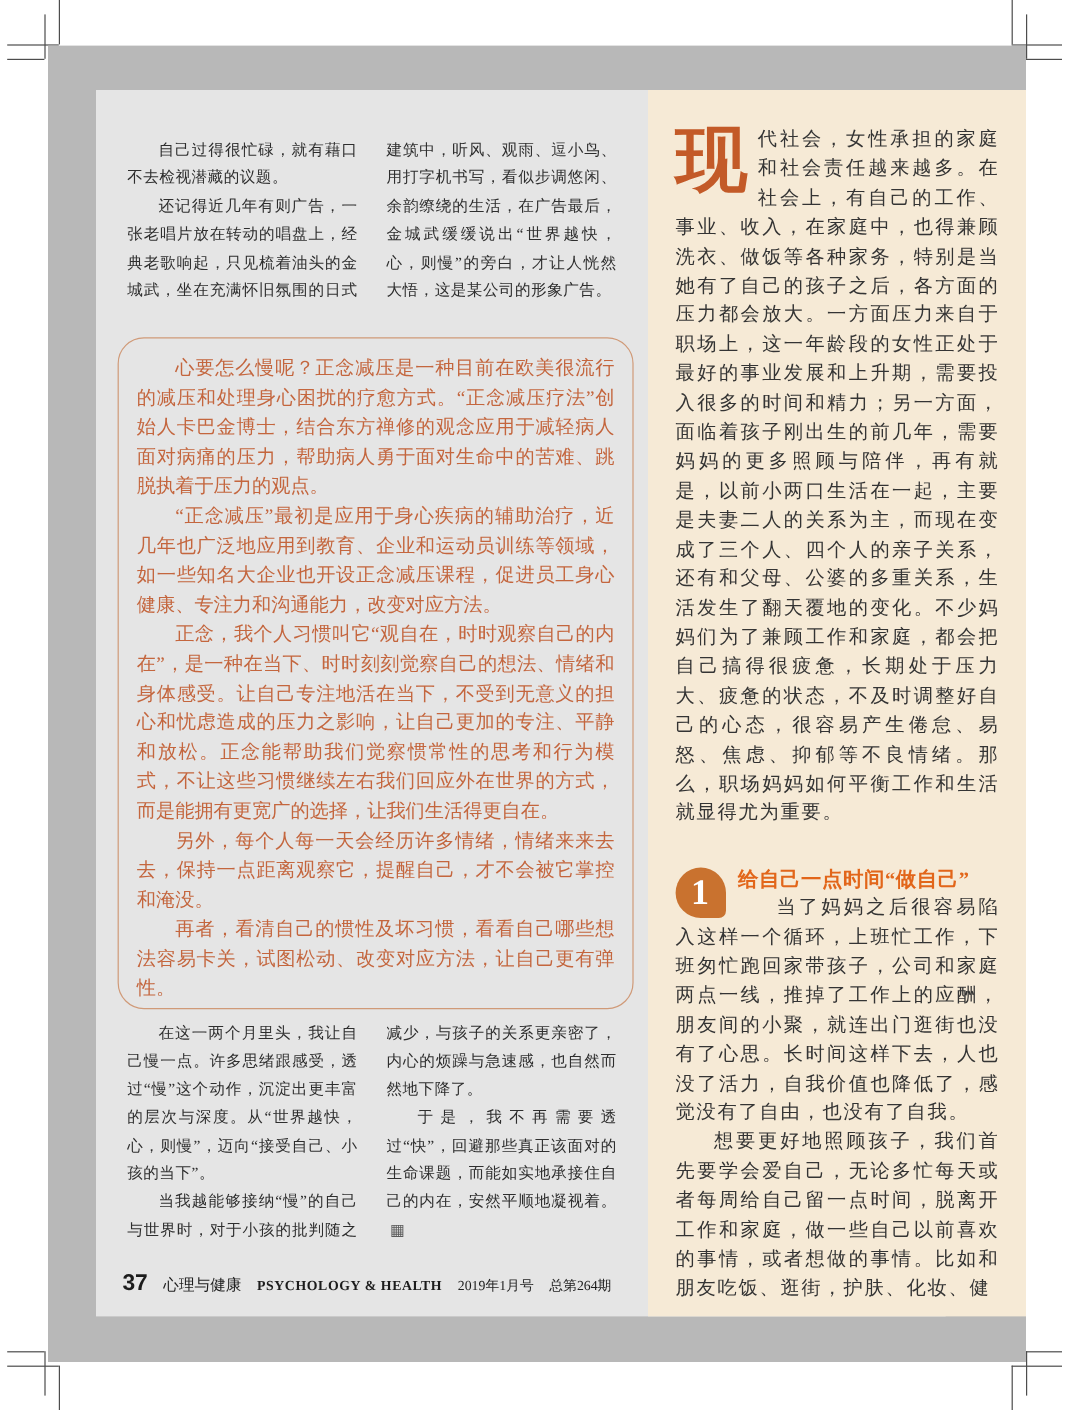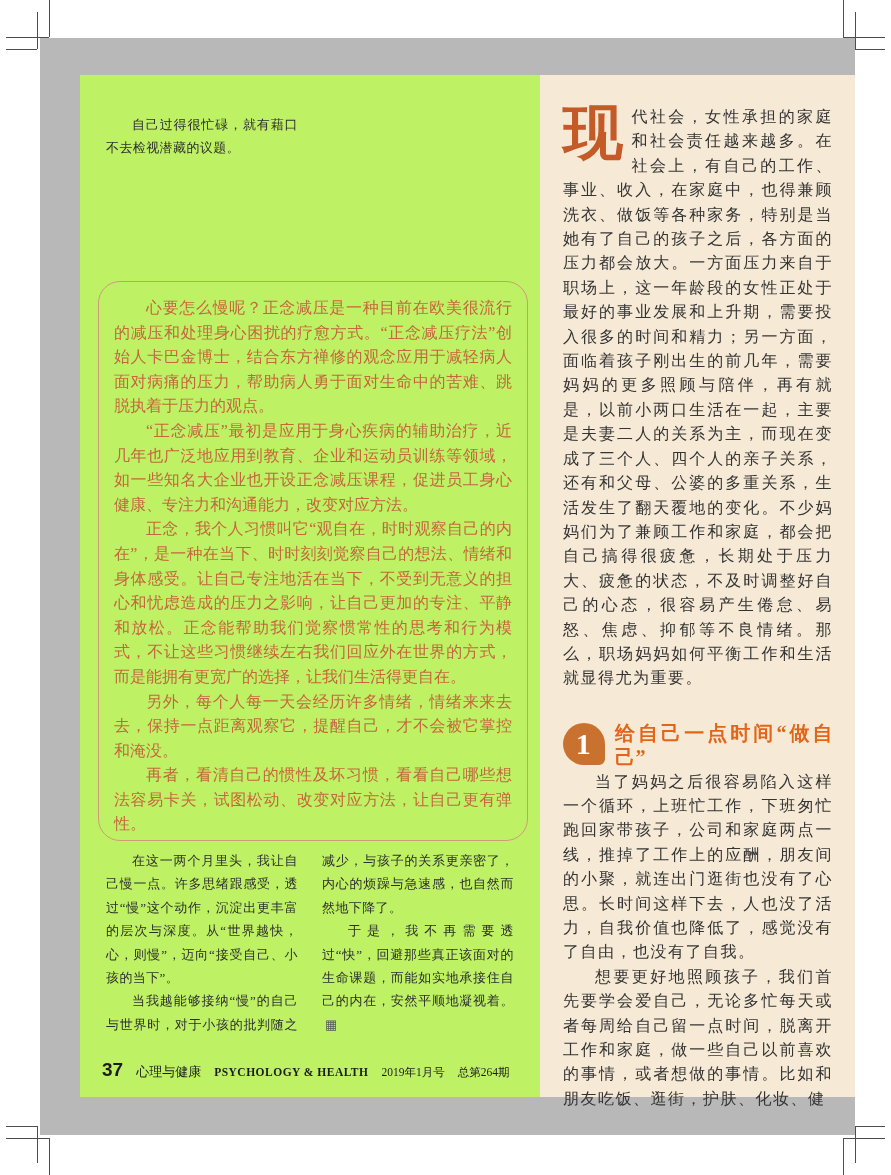--- a/index.html
+++ b/index.html
@@ -12,21 +12,21 @@
   .cm{position:absolute;background:#4d4d4d;}
   .cm.h{height:1px;}
   .cm.v{width:1px;}
   
   .page-frame{
     position:absolute;left:40px;top:38px;width:815px;height:1097px;
     background:#b8b8b8;
   }
   .content{
     position:absolute;left:40px;top:37px;width:708px;height:1022px;
-    background:#bef264;
+    background:#e5e5e5;
   }
   
   .left-region{position:absolute;left:0;top:0;width:460px;height:100%;}
   .twocol{
     position:absolute;columns:2;column-gap:24px;
     font-size:13px;line-height:23.4px;color:#2e2e2e;text-align:justify;
     letter-spacing:0.4px;
   }
   .twocol p{margin:0;text-indent:2em;}
   .twocol-top{top:38px;left:26px;width:408px;height:175px;}
@@ -69,21 +69,21 @@
   .num-badge{
     float:left;width:42px;height:42px;margin:2px 10px 4px 0;
     background:#c9722f;border-radius:50% 50% 6px 50%;
     display:flex;align-items:center;justify-content:center;
   }
   .num-badge span{
     color:#ffffff;font-size:30px;line-height:30px;font-weight:bold;
     font-family:"Liberation Serif",serif;
   }
   .sec-title{
-    color:#e2661a;font-weight:bold;font-size:20px;line-height:24.4px;
+    color:#e2661a;font-weight:bold;font-size:17px;line-height:24.4px;
     letter-spacing:0.5px;
   }
   .sec-para{text-indent:2em;}
   .para-indent{text-indent:2em;}
 </style>
 </head>
 <body>
 
 <div>
   <div class="cm v" style="left:49px;top:0;height:37px;"></div>
@@ -108,20 +108,21 @@
 </div>
 
 <div class="page-frame"></div>
 
 <div class="content" style="left:80px;top:75px;">
 
   <div class="left-region">
 
     <div class="twocol twocol-top">
       <p><span>自己过得很忙碌，就有藉口不去检视潜藏的议题。</span></p>
+      <p><span>还记得近几年有则广告，一张老唱片放在转动的唱盘上，经典老歌响起，只见梳着油头的金城武，坐在充满怀旧氛围的日式建筑中，听风、观雨、逗小鸟、用打字机书写，看似步调悠闲、余韵缭绕的生活，在广告最后，金城武缓缓说出“世界越快，心，则慢”的旁白，才让人恍然大悟，这是某公司的形象广告。</span></p>
     </div>
 
     <div class="mind-box">
       <p><span>心要怎么慢呢？正念减压是一种目前在欧美很流行的减压和处理身心困扰的疗愈方式。“正念减压疗法”创始人卡巴金博士，结合东方禅修的观念应用于减轻病人面对病痛的压力，帮助病人勇于面对生命中的苦难、跳脱执着于压力的观点。</span></p>
       <p><span>“正念减压”最初是应用于身心疾病的辅助治疗，近几年也广泛地应用到教育、企业和运动员训练等领域，如一些知名大企业也开设正念减压课程，促进员工身心健康、专注力和沟通能力，改变对应方法。</span></p>
       <p><span>正念，我个人习惯叫它“观自在，时时观察自己的内在”，是一种在当下、时时刻刻觉察自己的想法、情绪和身体感受。让自己专注地活在当下，不受到无意义的担心和忧虑造成的压力之影响，让自己更加的专注、平静和放松。正念能帮助我们觉察惯常性的思考和行为模式，不让这些习惯继续左右我们回应外在世界的方式，而是能拥有更宽广的选择，让我们生活得更自在。</span></p>
       <p><span>另外，每个人每一天会经历许多情绪，情绪来来去去，保持一点距离观察它，提醒自己，才不会被它掌控和淹没。</span></p>
       <p><span>再者，看清自己的惯性及坏习惯，看看自己哪些想法容易卡关，试图松动、改变对应方法，让自己更有弹性。</span></p>
     </div>
 

